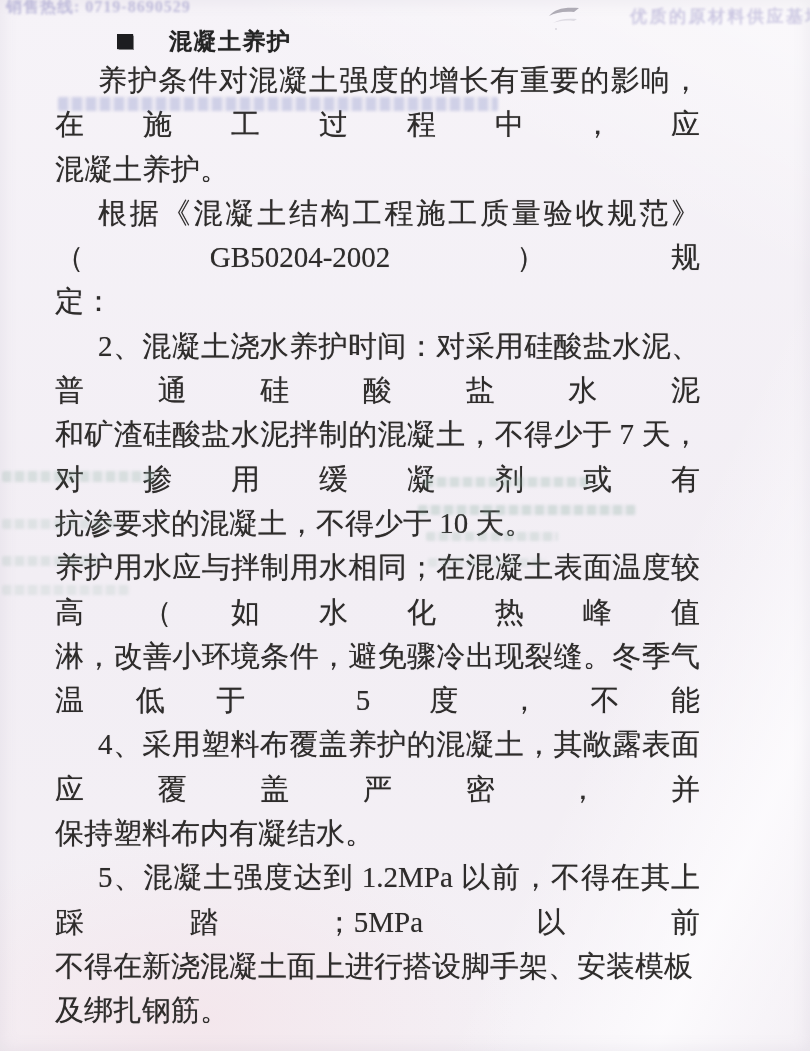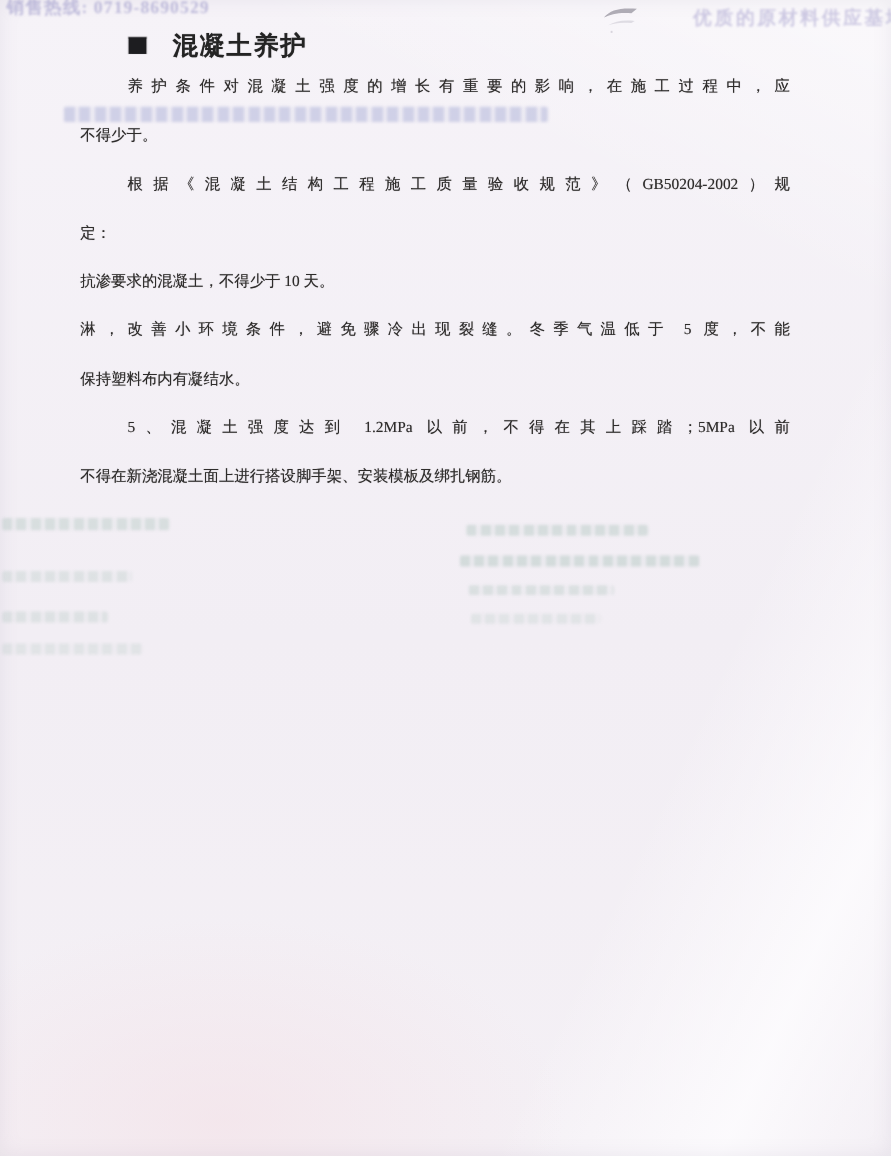--- a/index.html
+++ b/index.html
@@ -18,28 +18,28 @@
     box-shadow:inset 0 0 18px rgba(120,110,140,0.10);
   }
 
   
   .faded{position:absolute;font-weight:bold;filter:blur(1.1px);pointer-events:none;}
   .hotline{left:6px;top:-3px;font-size:16px;letter-spacing:1px;color:rgba(148,143,196,0.55);white-space:nowrap;}
   .slogan{left:630px;top:5px;font-size:17px;letter-spacing:2.5px;color:rgba(156,150,200,0.48);white-space:nowrap;}
   .swoosh{position:absolute;left:547px;top:4px;opacity:0.75;}
 
   
-  .heading{position:absolute;left:117px;top:26px;display:flex;align-items:center;gap:24px;text-align:center;}
+  .heading{position:absolute;left:117px;top:26px;display:flex;align-items:center;gap:36px;text-align:center;}
   .bullet{display:inline-block;width:16px;height:15px;background:#1d1d20;box-shadow:0 0 1px .5px rgba(30,30,30,.55);}
   .heading-title{font-weight:bold;font-size:23px;letter-spacing:1.5px;color:#242424;text-shadow:0 0 .8px rgba(35,35,35,.6);}
 
   
   .body{
-    position:absolute;left:73px;top:58px;width:645px;
-    font-size:14px;line-height:44.3px;color:#2e2c2b;
+    position:absolute;left:55px;top:58px;width:645px;
+    font-size:29px;line-height:44.3px;color:#2e2c2b;
     text-shadow:0 0 .7px rgba(46,44,43,0.55);
   }
   .line{width:100%;}
   .line.indent{text-indent:43px;}
   .line.fill{text-align:justify;text-align-last:justify;}
 
   
   .artifact{position:absolute;border-radius:2px;filter:blur(1.6px);pointer-events:none;}
   .blue{background:repeating-linear-gradient(90deg, rgba(134,142,198,0.34) 0 10px, rgba(134,142,198,0.07) 10px 14px);}
   .green{background:repeating-linear-gradient(90deg, rgba(128,168,152,0.30) 0 9px, rgba(128,168,152,0.06) 9px 13px);}
@@ -68,25 +68,29 @@
     <circle cx="9" cy="25" r="1" fill="#b0adbb" opacity="0.6"></circle>
   </svg>
 
   <div class="heading">
     <span class="bullet"></span>
     <span class="heading-title">混凝土养护</span>
   </div>
 
   <div class="body">
       <div class="line indent fill">养护条件对混凝土强度的增长有重要的影响，在施工过程中，应</div>
-      <div class="line">不得少于。</div>
+      <div class="line">混凝土养护。</div>
       <div class="line indent fill">根据《混凝土结构工程施工质量验收规范》（GB50204-2002）规</div>
       <div class="line">定：</div>
+      <div class="line indent fill">2、混凝土浇水养护时间：对采用硅酸盐水泥、普通硅酸盐水泥</div>
+      <div class="line fill">和矿渣硅酸盐水泥拌制的混凝土，不得少于 7 天，对掺用缓凝剂或有</div>
       <div class="line">抗渗要求的混凝土，不得少于 10 天。</div>
+      <div class="line fill">养护用水应与拌制用水相同；在混凝土表面温度较高（如水化热峰值</div>
       <div class="line fill">淋，改善小环境条件，避免骤冷出现裂缝。冬季气温低于 5 度，不能</div>
+      <div class="line indent fill">4、采用塑料布覆盖养护的混凝土，其敞露表面应覆盖严密，并</div>
       <div class="line">保持塑料布内有凝结水。</div>
       <div class="line indent fill">5、混凝土强度达到 1.2MPa 以前，不得在其上踩踏；5MPa 以前</div>
       <div class="line">不得在新浇混凝土面上进行搭设脚手架、安装模板及绑扎钢筋。</div>
     </div>
 
   <div class="artifact blue a1"></div>
   <div class="artifact green a2"></div>
   <div class="artifact green a3"></div>
   <div class="artifact green a4"></div>
   <div class="artifact green a5"></div>

